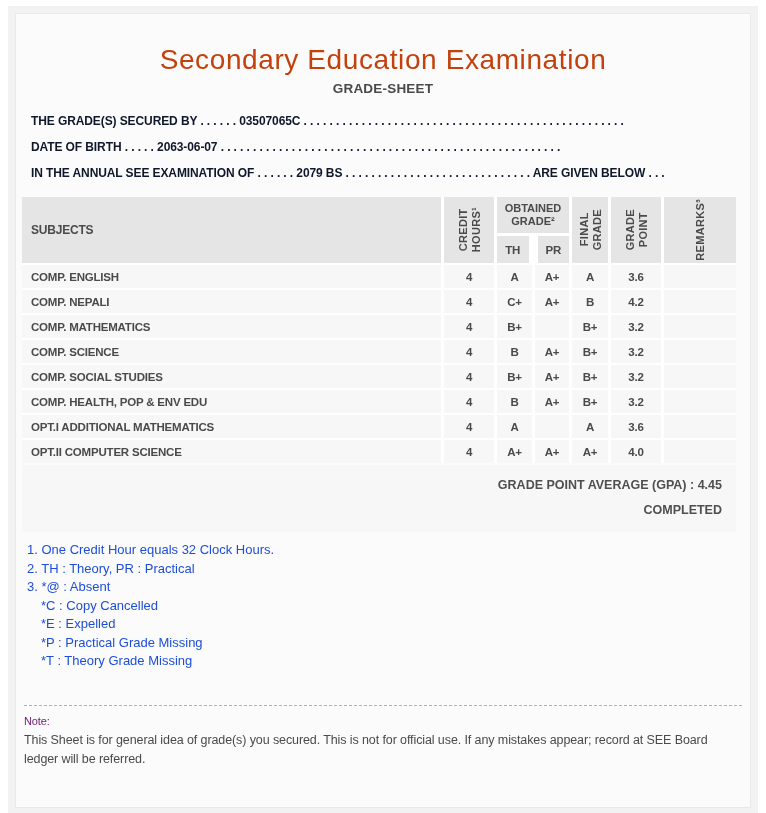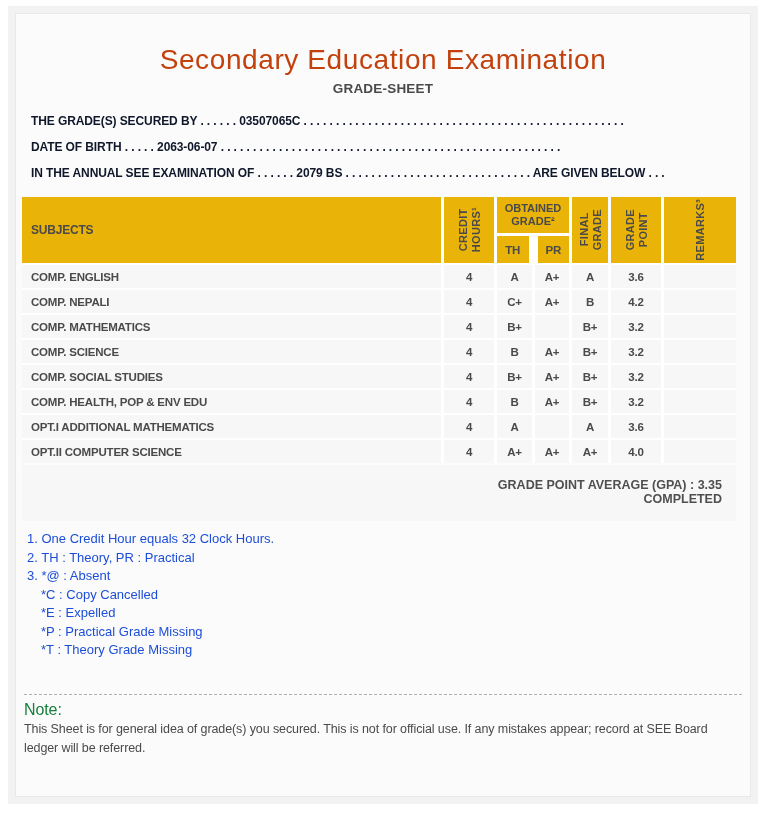--- a/index.html
+++ b/index.html
@@ -19,47 +19,47 @@
            letter-spacing:-0.1px; }
   .hline span { white-space:pre; }
 
   
   .gtable { margin:11px 8px 0 0; background:#ffffff; }
   .thead, .trow { display:flex; gap:3px; background:#ffffff; }
   .thead { height:66px; }
   .trow { height:23px; margin-top:2px; }
   .cell { background:#f7f7f7; display:flex; align-items:center; justify-content:center;
           color:#4a4a4a; font-weight:700; font-size:11.5px; letter-spacing:-0.2px; }
-  .thead .cell, .obt-top { background:#eab308; }
+  .thead .cell, .obt-top { background:#e5e5e5; }
   .subj-h { flex:1; justify-content:flex-start; padding-left:9px; font-size:12px; }
   .subj   { flex:1; justify-content:flex-start; padding-left:9px; }
   .w-credit { width:50px; } .w-th { width:35px; } .w-pr { width:34px; }
   .w-final { width:36px; } .w-gp { width:50px; } .w-remarks { width:72px; }
   .w-obt { width:72px; display:flex; flex-direction:column; }
   .obt-top { height:36px; margin-bottom:3px; display:flex; align-items:center;
              justify-content:center; text-align:center; white-space:pre-line;
              color:#4a4a4a; font-weight:700; font-size:11px; line-height:13px; }
   .obt-bottom { flex:1; display:flex; gap:9px; }
   .obt-bottom .cell { flex:1; }
   .rot { writing-mode:vertical-rl; transform:rotate(180deg); white-space:pre-line;
          text-align:center; font-size:11px; line-height:12.5px; letter-spacing:0.3px; }
 
   
   .summary { margin:2px 8px 0 0; background:#f7f7f7; padding:13px 14px 15px 14px;
              text-align:right; color:#4f4f4f; font-size:12.5px; font-weight:700; }
-  .summary .line2 { }
+  .summary .line2 { margin-top:11px; }
 
   
   .footnotes { margin-top:9px; padding-left:5px; color:#1d4ed8; font-size:13px; }
   .fn { line-height:18.5px; }
   .fn.sub { padding-left:14px; }
 
   
   .note-sec { margin:34px 2px 0 2px; border-top:1px dashed #b0b0b0; padding-top:5px; }
-  .note-label { font-size:16px; color:#15803d; line-height:20px; letter-spacing:-0.1px; }
+  .note-label { font-size:11px; color:#701a75; line-height:20px; letter-spacing:-0.1px; }
   .note-text { font-size:12.5px; color:#4a4a4a; line-height:19px;
                letter-spacing:-0.1px; max-width:740px; }
 </style>
 </head>
 <body>
 
 <div class="outer">
   <div class="panel">
 
     <div class="title">Secondary Education Examination</div>
@@ -175,21 +175,21 @@
         <div class="cell w-pr">A+</div>
         <div class="cell w-final">A+</div>
         <div class="cell w-gp">4.0</div>
         <div class="cell w-remarks"></div>
       </div>
     </div>
 
     <div class="summary">
       <div>
         <span>GRADE POINT AVERAGE (GPA) :</span>
-        <span>3.35</span>
+        <span>4.45</span>
       </div>
       <div class="line2">COMPLETED</div>
     </div>
 
     <div class="footnotes">
       <div class="fn">1. One Credit Hour equals 32 Clock Hours.</div>
       <div class="fn">2. TH : Theory, PR : Practical</div>
       <div class="fn">3. *@ : Absent</div>
       <div class="fn sub">*C : Copy Cancelled</div>
       <div class="fn sub">*E : Expelled</div>

